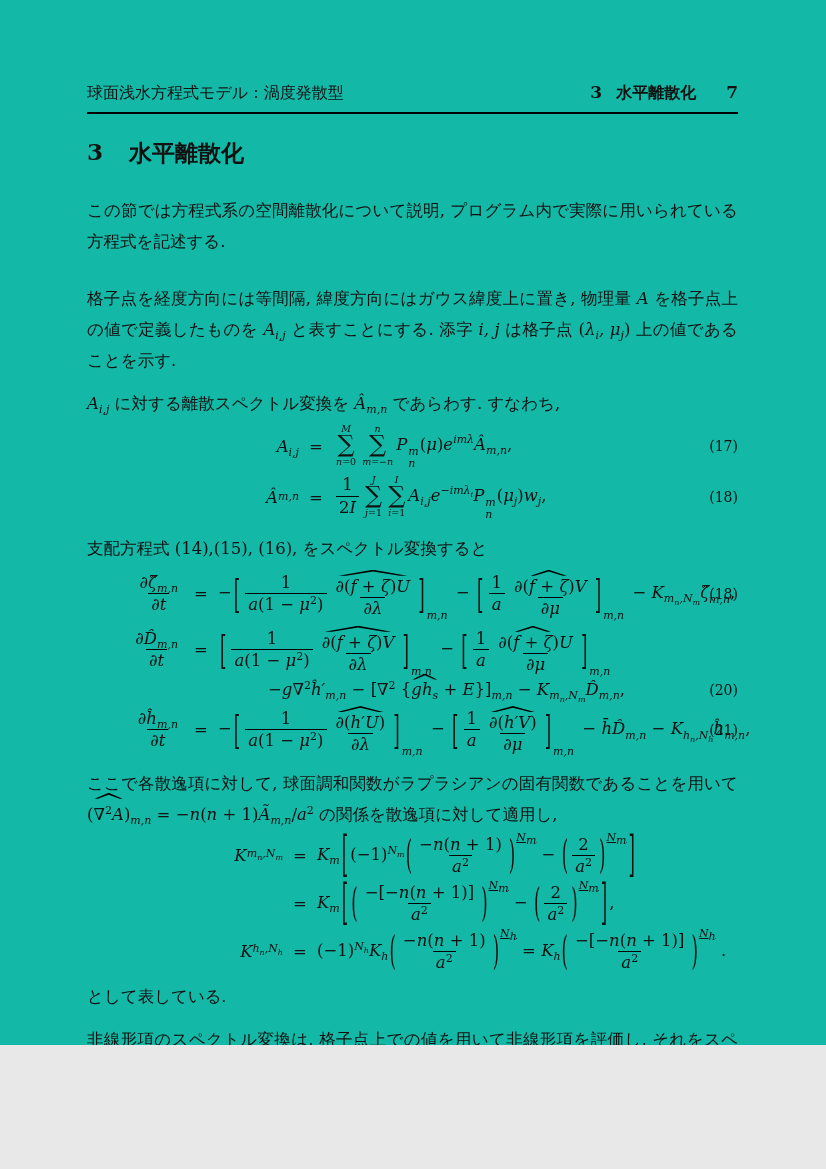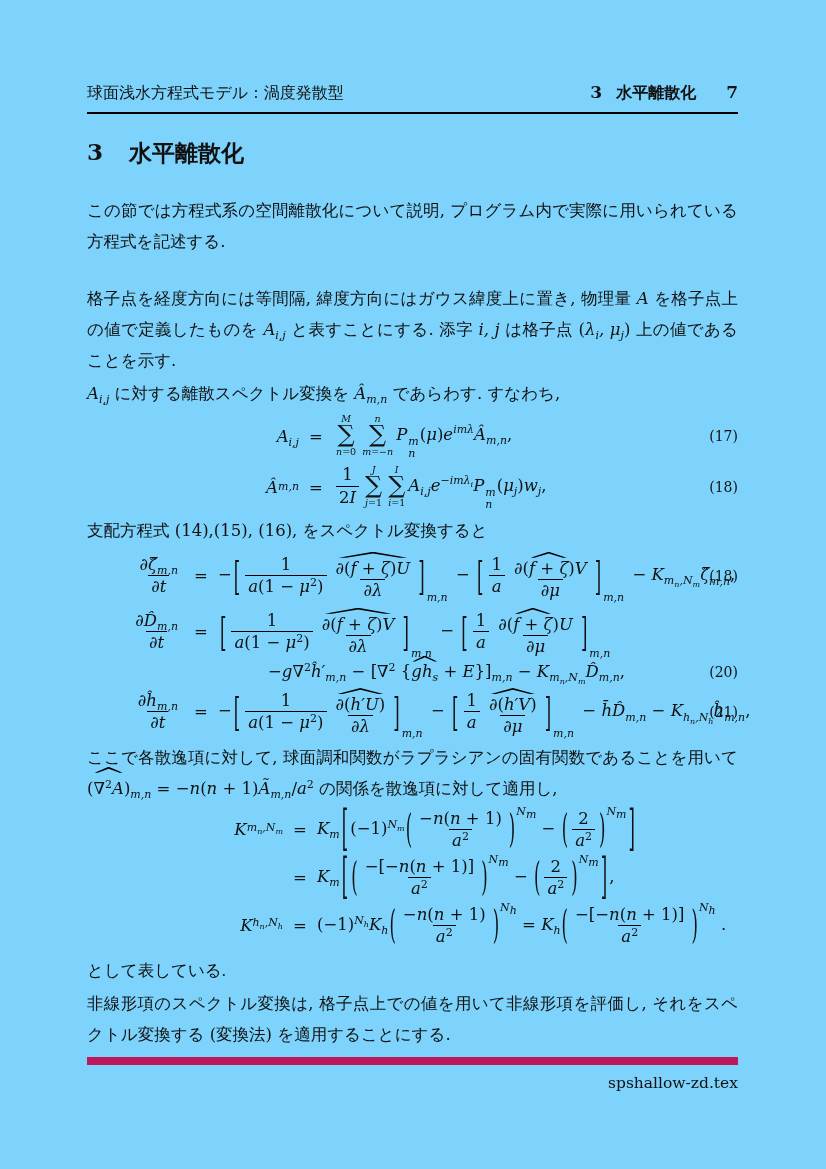--- a/index.html
+++ b/index.html
@@ -1,36 +1,36 @@
 <!DOCTYPE html>
 <html><head>
 <meta charset="utf-8">
 <style>
   html,body{margin:0;padding:0;background:#e8e8e8;}
-  .page{width:826px;height:1169px;background:#7dd3fc;position:relative;overflow:hidden;
+  .page{width:826px;height:1045px;background:#14b8a6;position:relative;overflow:hidden;
         font-family:"DejaVu Serif","Liberation Serif",serif;color:#111;}
   .content{position:absolute;left:87px;top:0;width:651px;}
 
   
   .header{margin-top:82px;display:flex;justify-content:space-between;align-items:baseline;
           border-bottom:2px solid #000;padding-bottom:8px;font-size:16px;
           font-family:"DejaVu Sans","Liberation Sans",sans-serif;}
   .header .hr{display:flex;align-items:baseline;}
   .header .hnum{font-family:"DejaVu Serif",serif;font-size:17px;margin-right:14px;}
   .header .hsec{font-weight:bold;}
   .header .hpage{font-family:"DejaVu Serif",serif;font-size:17px;margin-left:30px;}
 
   
   .section-heading{margin-top:24px;font-size:23px;font-weight:bold;
         font-family:"DejaVu Sans","Liberation Sans",sans-serif;display:flex;}
   .section-heading .snum{font-family:"DejaVu Serif",serif;margin-right:26px;}
 
   
   .para{margin:26px 0 0 0;font-size:16.5px;line-height:31px;text-align:justify;}
-  .para.tight{margin-top:2px;}
+  .para.tight{margin-top:12px;}
   .para.vtight{margin-top:8px;font-family:Liberation Serif, serif;}
 
   
   .eq{display:flex;align-items:center;margin:4px 0;font-size:16.5px;}
   .eq .lhs{display:flex;justify-content:flex-end;align-items:center;white-space:nowrap;}
   .eq .rel{width:34px;text-align:center;}
   .eq .rhs{flex:1;min-width:0;white-space:nowrap;}
   .eq .num{width:40px;text-align:right;font-size:14px;}
   .eq-ab .lhs{width:212px;}
   .eq-gov .lhs{width:97px;justify-content:flex-end;}
@@ -52,21 +52,21 @@
   .sum .sg{font-size:24px;line-height:0.9;}
   .ss{display:inline-flex;flex-direction:column;align-items:flex-start;vertical-align:-5px;
       font-size:11px;line-height:1.1;margin:0 1px;}
   .bigb{display:inline-block;transform:scaleY(2.4);transform-origin:center;margin:0 2px;
         vertical-align:middle;}
   .bigb.tall{transform:scaleY(2.9);}
   .bigp{display:inline-block;transform:scaleY(2.35);transform-origin:center;margin:0 1px;
         vertical-align:middle;}
   .bsub{display:inline-block;transform:translateY(21px);font-size:11px;font-style:italic;
         margin-right:3px;}
-  .psup{display:inline-block;transform:translateY(-19px);font-size:11px;font-style:italic;}
+  .psup{display:inline-block;transform:translateY(-19px);font-size:11px;font-style:italic;text-decoration:underline;}
   .wh{position:relative;display:inline-block;}
   .wh::before{content:'';position:absolute;left:4%;right:4%;top:-6px;height:6px;background:#000;
         clip-path:polygon(0 100%,50% 0,100% 100%,89% 100%,50% 30%,11% 100%);}
 
   
   .footer{position:absolute;left:87px;top:1057px;width:651px;border-top:8px solid #be185d;
           padding-top:9px;display:flex;justify-content:flex-end;font-size:15.5px;}
 </style>
 </head>
 <body>

